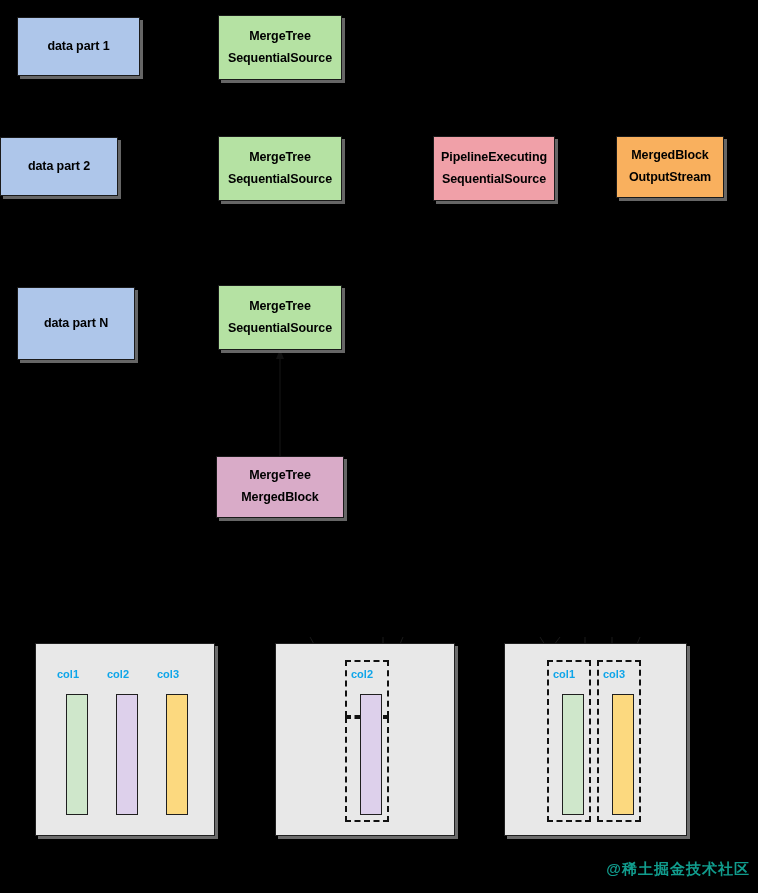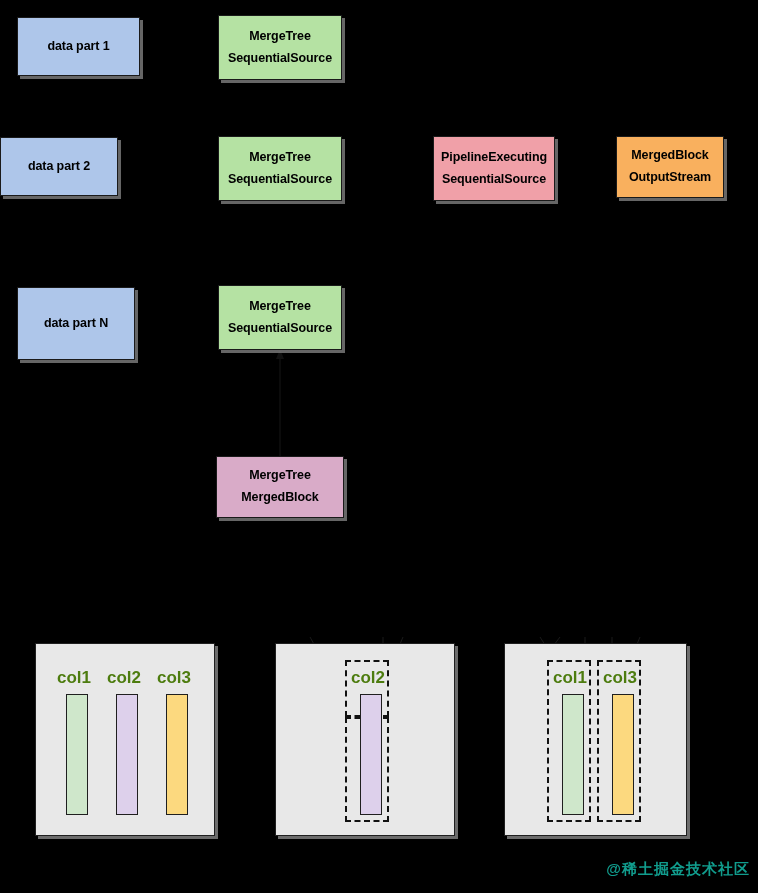--- a/index.html
+++ b/index.html
@@ -37,23 +37,23 @@
 
   .panel {
     position: absolute;
     box-sizing: border-box;
     background: #e8e8e8;
     border: 1px solid #1f1f1f;
     box-shadow: 3px 3px 0 rgba(120,120,120,0.9);
   }
   .col-label {
     position: absolute;
-    font-size: 17px;
+    font-size: 11px;
     font-weight: bold;
-    color: #4d7c0f;
+    color: #0ea5e9;
     text-align: center;
     white-space: nowrap;
   }
   .col-bar {
     position: absolute;
     box-sizing: border-box;
     border: 1px solid #1f1f1f;
   }
   .dash-box {
     position: absolute;

